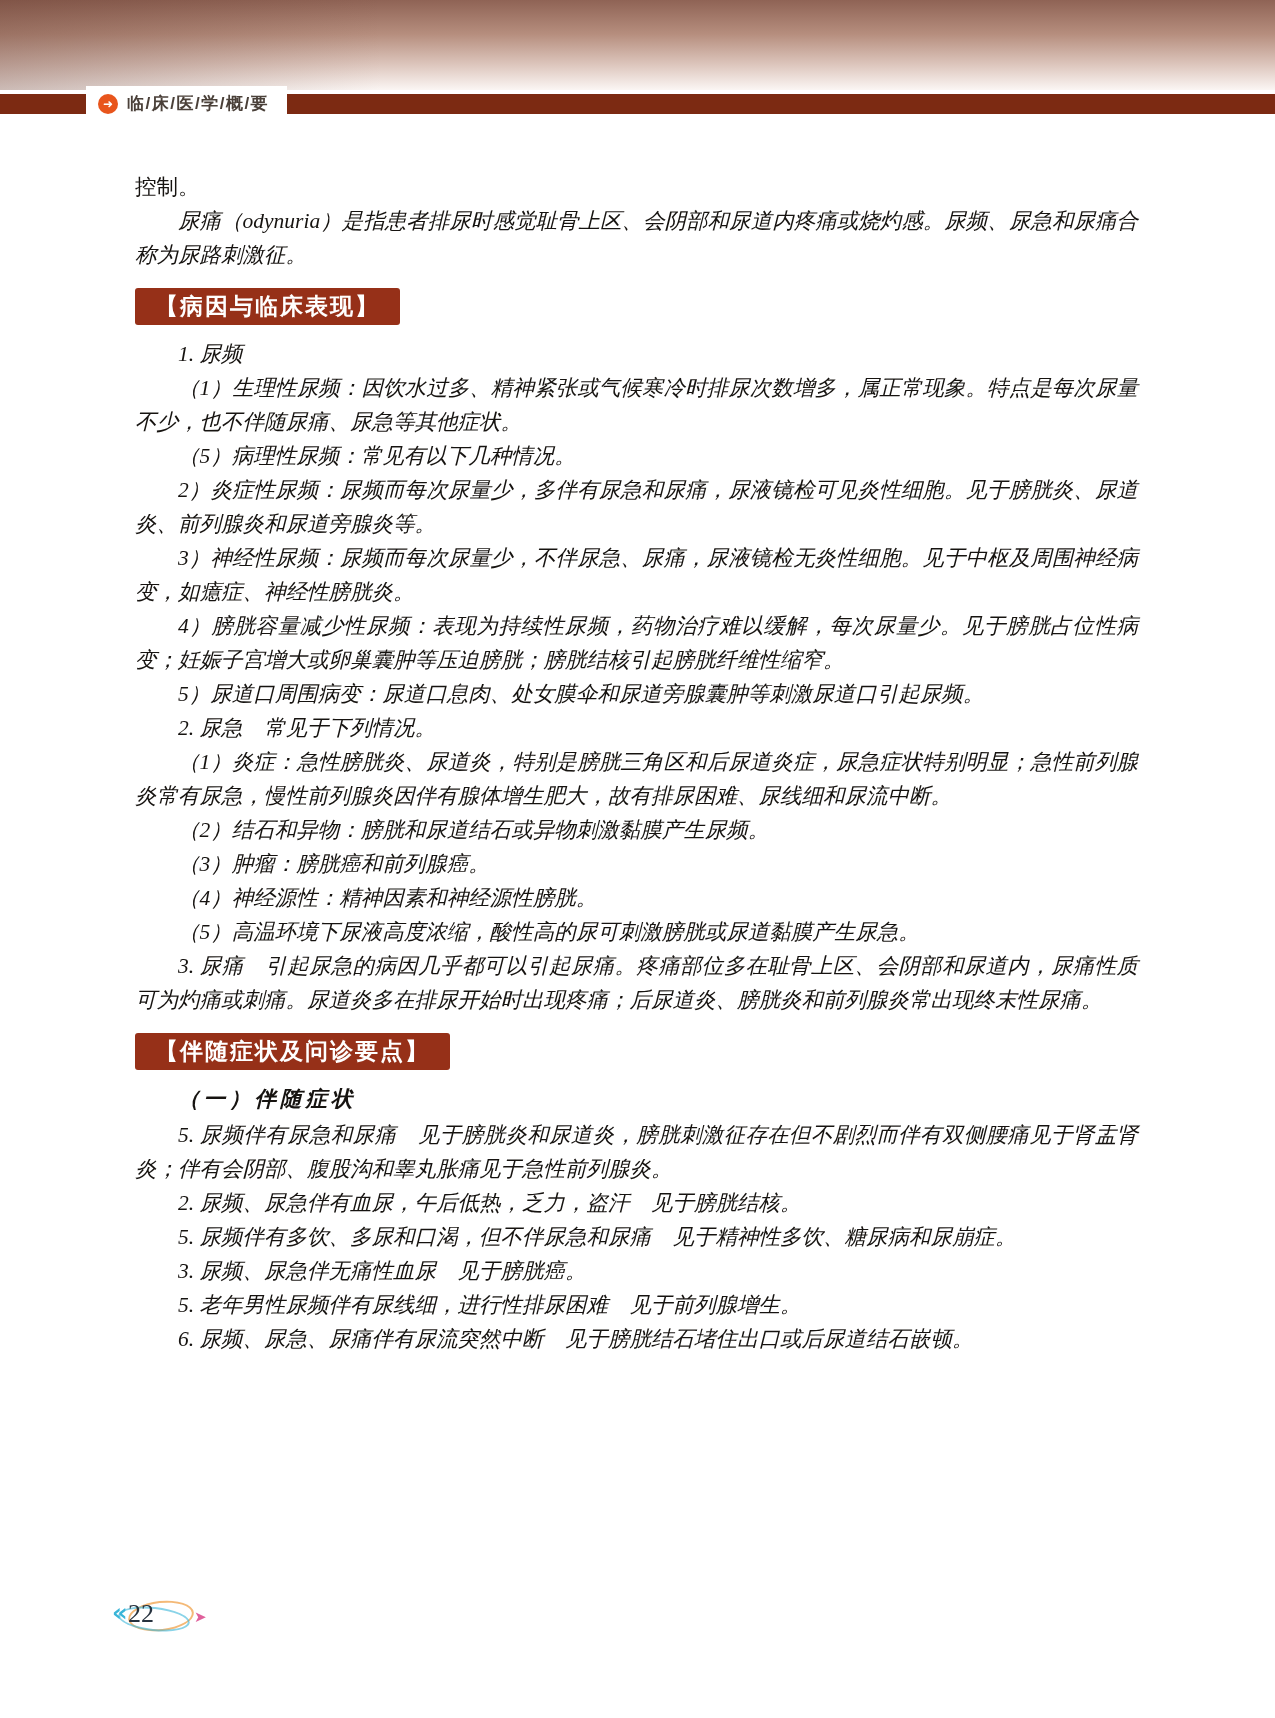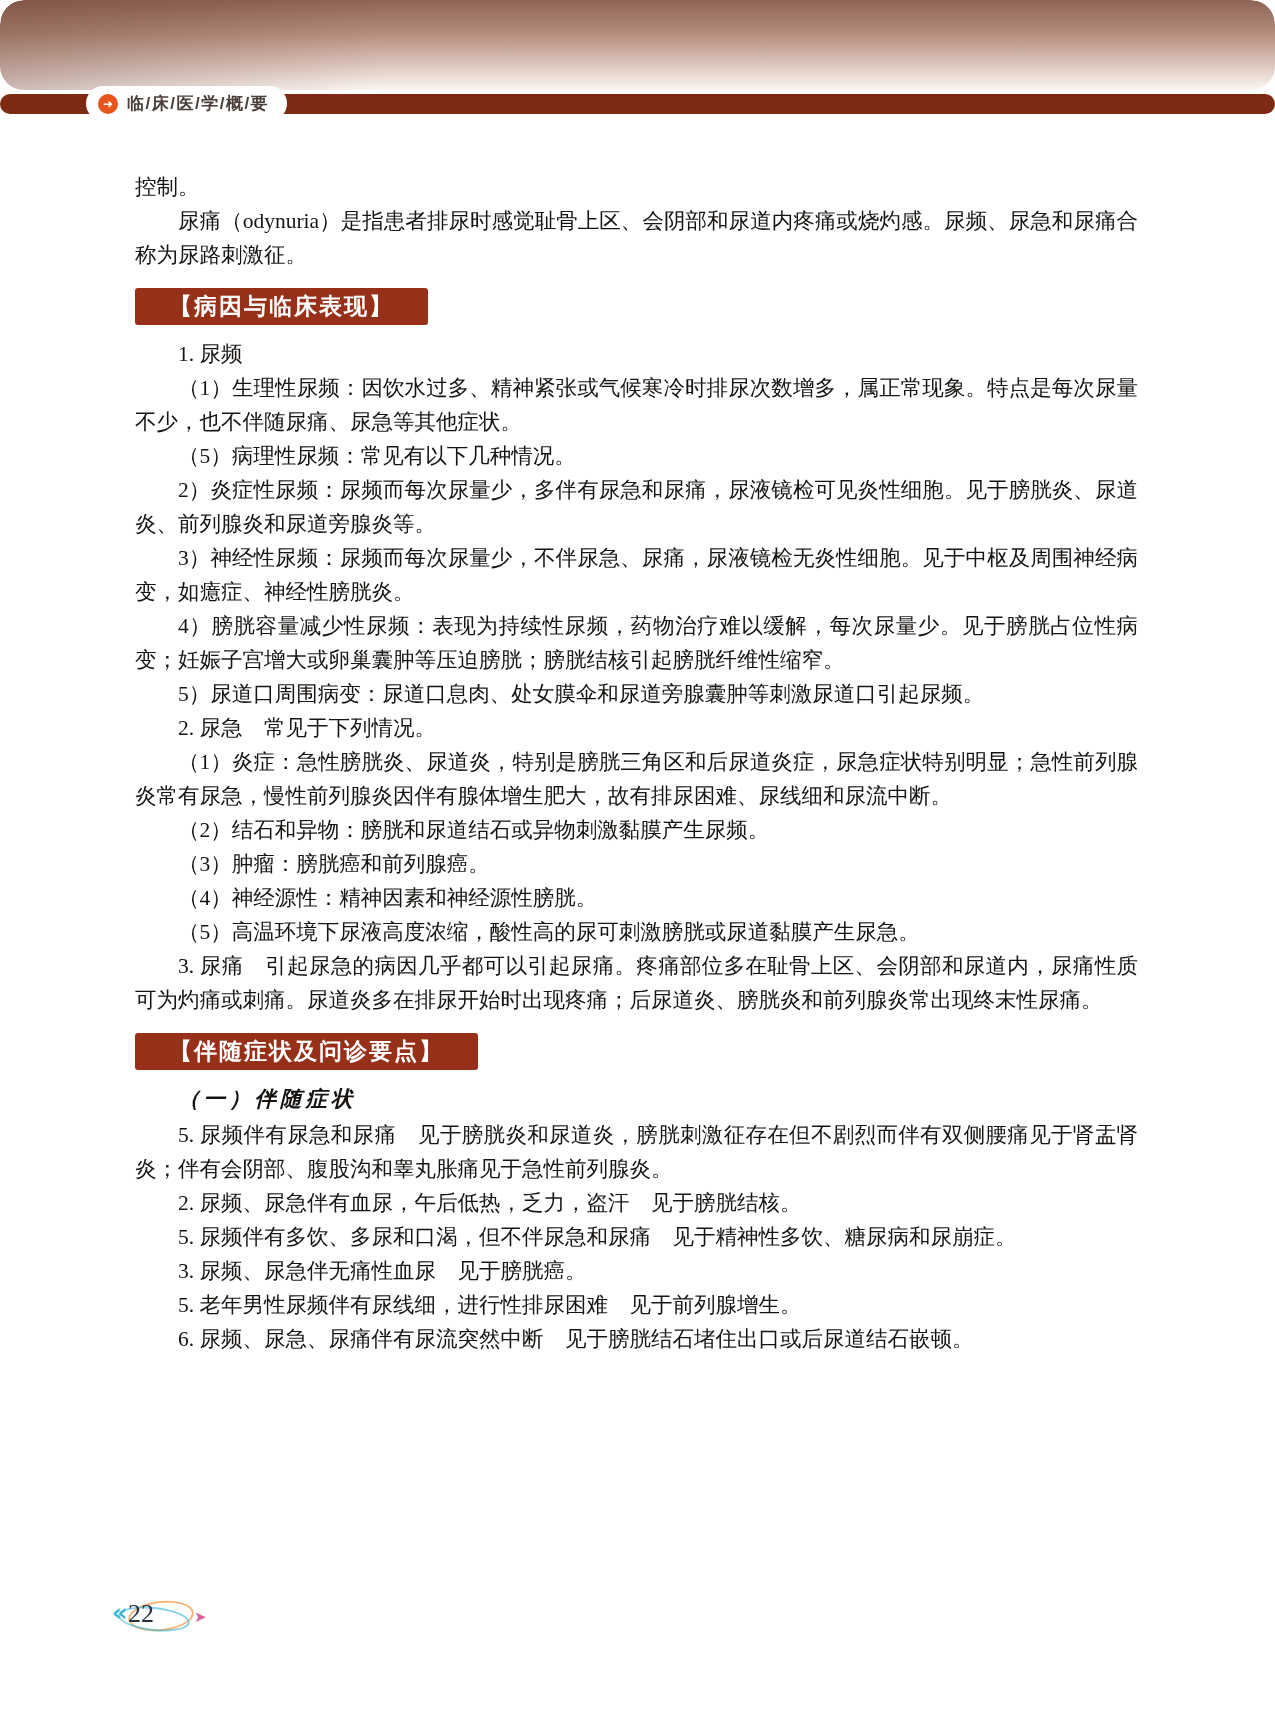--- a/index.html
+++ b/index.html
@@ -1,15 +1,15 @@
 <!DOCTYPE html>
 <html style="--header-bar: #7c2a12; --heading-bg: #963018; --icon-bg: #e8551c; --deco-cyan: #3ab5d8; --deco-pink: #e0609c; --deco-orange: #f0a24a;"><head>
 <meta charset="utf-8">
 <style>
-  * { margin:0; padding:0; box-sizing:border-box;border-radius:24px; }
+  * { margin:0; padding:0; box-sizing:border-box; }
   html,body { background:#ffffff; }
   body { font-family:"Liberation Serif","DejaVu Serif",serif; }
 
   .page {
     position:relative;
     width:1275px; height:1718px;
     margin:0 auto;
     background:#ffffff;
     overflow:hidden;
   }
@@ -47,38 +47,38 @@
     white-space:nowrap;
   }
 
   
   .content {
     position:absolute; top:170px; left:135px; width:1003px;
     font-size:21.5px; line-height:34px; color:#161310;
     text-align:justify;
   }
   .para { text-align:justify; }
-  .para.indent  { text-indent:2em; }
+  .para.indent  { text-indent:2em;font-style:italic; }
   .para.noindent{ text-indent:0; }
   .para.kaiti {
     text-indent:2em;
     font-style:italic; font-weight:700;
     letter-spacing:4px;
     margin:4px 0 2px 0;
   }
 
   .section-heading {
     width:fit-content;
     background:var(--heading-bg, #963018);
     color:#ffffff;
     font-family:"Liberation Sans","DejaVu Sans",sans-serif;
     font-weight:bold;
     font-size:23px; line-height:37px;
     letter-spacing:2px;
-    padding:0 34px;
+    padding:0 20px;
     border-radius:3px;
     margin:16px 12px 12px 0;
     text-indent:0;
   }
 
   
   .footer {
     position:absolute; left:112px; top:1594px; width:140px; height:48px;
   }
   .ring, .ring2 {

